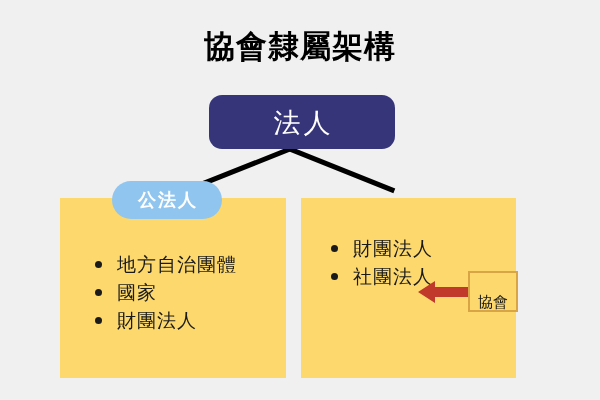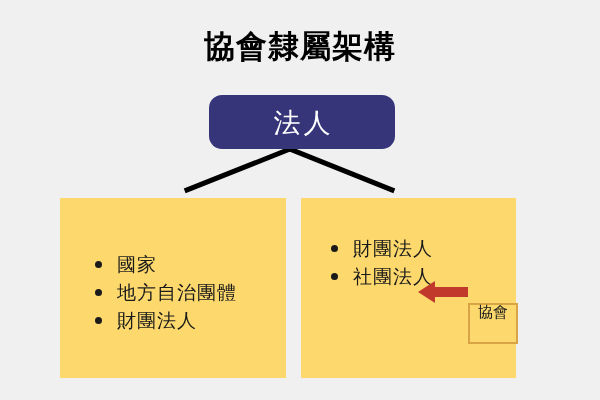--- a/index.html
+++ b/index.html
@@ -145,24 +145,23 @@
   #annotation-tag {
     position: absolute;
     left: 468px;
     top: 271px;
     width: 50px;
     height: 41px;
     border: 2px solid #d9a445;
     background: transparent;
     box-sizing: border-box;
     display: flex;
-    align-items: flex-start;
+    align-items: flex-end;
     justify-content: center;
     z-index: 5;
-    margin-top: 32px;
   }
   #annotation-tag .tag-label {
     color: #1a1a1a;
     font-size: 15px;
     line-height: 1;
     letter-spacing: 0px;
   }
 </style>
 </head>
 <body>
@@ -175,29 +174,32 @@
     <line x1="290" y1="149" x2="187" y2="190" stroke="#000000" stroke-width="5" stroke-linecap="square"></line>
     <line x1="290" y1="149" x2="392" y2="190" stroke="#000000" stroke-width="5" stroke-linecap="square"></line>
   </svg>
 
   <div id="root-node">
     <span class="node-label">法人</span>
   </div>
 
   <div class="panel" id="panel-public"></div>
 
+  <div class="badge" id="badge-public">
+    <span class="badge-label">公法人</span>
+  </div>
 
   <ul class="bullet-list" id="list-public">
     <li>
       <span class="bullet-dot"></span>
+      <span class="bullet-text">地方自治團體</span>
+    </li>
+    <li>
+      <span class="bullet-dot"></span>
       <span class="bullet-text">國家</span>
-    </li>
-    <li>
-      <span class="bullet-dot"></span>
-      <span class="bullet-text">地方自治團體</span>
     </li>
     <li>
       <span class="bullet-dot"></span>
       <span class="bullet-text">財團法人</span>
     </li>
   </ul>
 
   <div class="panel" id="panel-private"></div>
 
 

